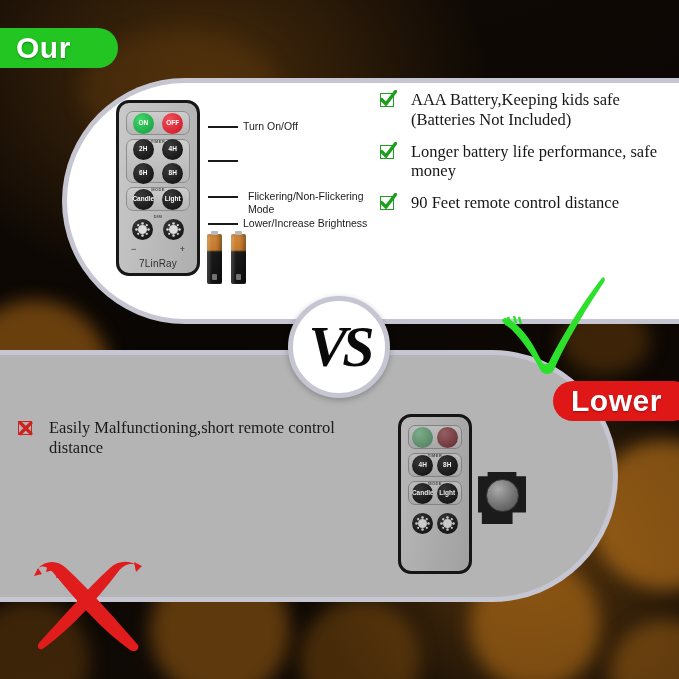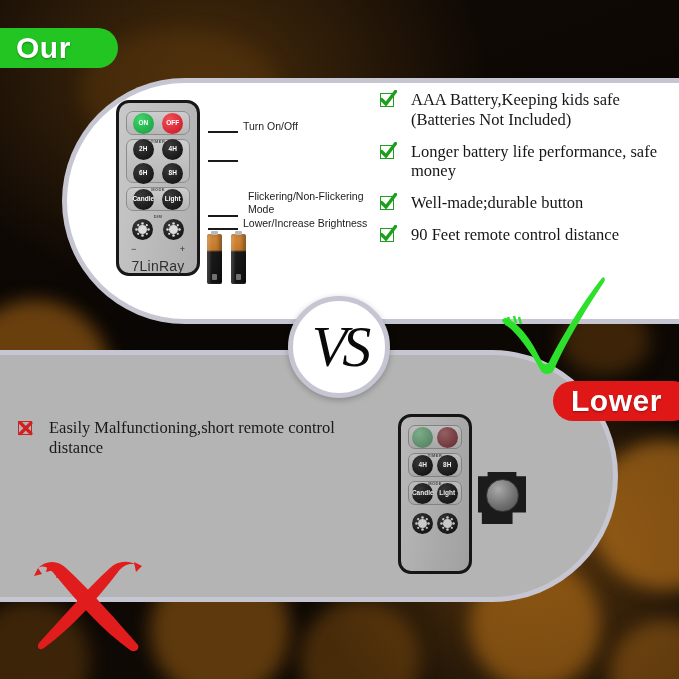--- a/index.html
+++ b/index.html
@@ -167,21 +167,21 @@
       -4.3px  4.3px 0 -3.4px #dcdcdc,  4.3px  4.3px 0 -3.4px #dcdcdc;
   }
   .dim-signs {
     display: flex; justify-content: space-between;
     padding: 0 5px; font-size: 9px; color: #2e2e2e; line-height: 1;
     margin-top: -2px;
   }
   .brand {
     margin-top: auto;
     text-align: center;
-    font-size: 14px;
+    font-size: 10px;
     color: #303030;
     letter-spacing: 0.2px;
     padding-bottom: 3px;
   }
 
   
   .batt-pair { position: absolute; left: 207px; top: 234px; display: flex; gap: 9px; }
   .batt {
     width: 15px; height: 50px;
     border-radius: 2px;
@@ -208,21 +208,21 @@
   }
   .coin {
     position: absolute; left: 8px; top: 7px;
     width: 33px; height: 33px; border-radius: 50%;
     background: radial-gradient(circle at 36% 30%, #a9a9a9, #6e6e6e 60%, #4d4d4d 100%);
     border: 1px solid #3a3a3a;
   }
 
   
   .callouts { position: absolute; left: 208px; top: 112px; width: 180px; }
-  .callout { position: absolute; display: flex; align-items: flex-end; gap: 5px; }
+  .callout { position: absolute; display: flex; align-items: flex-start; gap: 5px; }
   .cl-line { width: 30px; height: 2px; background: #1a1a1a; margin-top: 6px; flex: 0 0 auto; }
   .cl-text {
     font-family: "Liberation Sans", sans-serif;
     font-size: 10.5px;
     color: #1b1b1b;
     line-height: 1.28;
     white-space: pre-line;
   }
   .cl-1 { top: 8px; }
   .cl-2 { top: 42px; }
@@ -267,21 +267,21 @@
     border-radius: 50%;
     background: #ffffff;
     border: 5px solid #c6c6d2;
     display: flex; align-items: center; justify-content: center;
     z-index: 40;
     box-shadow: 0 2px 6px rgba(0,0,0,0.25);
   }
   .vs-badge span {
     font-family: "Liberation Serif", serif;
     font-style: italic;
-    font-weight: normal;
+    font-weight: bold;
     font-size: 58px;
     color: #0a0a0a;
     line-height: 1;
     letter-spacing: -5px;
   }
 
   
   .verdict { position: absolute; z-index: 25; }
   .verdict-check { left: 498px; top: 276px; width: 110px; height: 98px; }
   .verdict-x     { left: 30px;  top: 558px; width: 118px; height: 98px; }
@@ -372,28 +372,20 @@
           </svg>
       </span>
       <span class="bullet-text">Longer battery life performance, safe money</span>
     </div>
     <div class="bullet">
       <span class="mark">
         <svg width="17" height="19" viewBox="0 0 17 19">
             <path d="M1.5 9.5 L6 14 L15.5 1.5" stroke="#1e9e1e" stroke-width="3.4" fill="none" stroke-linecap="round"></path>
           </svg>
       </span>
-      <span class="bullet-text">Well-made;durable button</span>
-    </div>
-    <div class="bullet">
-      <span class="mark">
-        <svg width="17" height="19" viewBox="0 0 17 19">
-            <path d="M1.5 9.5 L6 14 L15.5 1.5" stroke="#1e9e1e" stroke-width="3.4" fill="none" stroke-linecap="round"></path>
-          </svg>
-      </span>
       <span class="bullet-text">90 Feet remote control distance</span>
     </div>
   </div>
 
   <div class="panel panel-other"></div>
 
   <div class="bullet-list list-other">
     <div class="bullet">
       <span class="mark mark-x">
         <svg width="17" height="19" viewBox="0 0 17 19">

